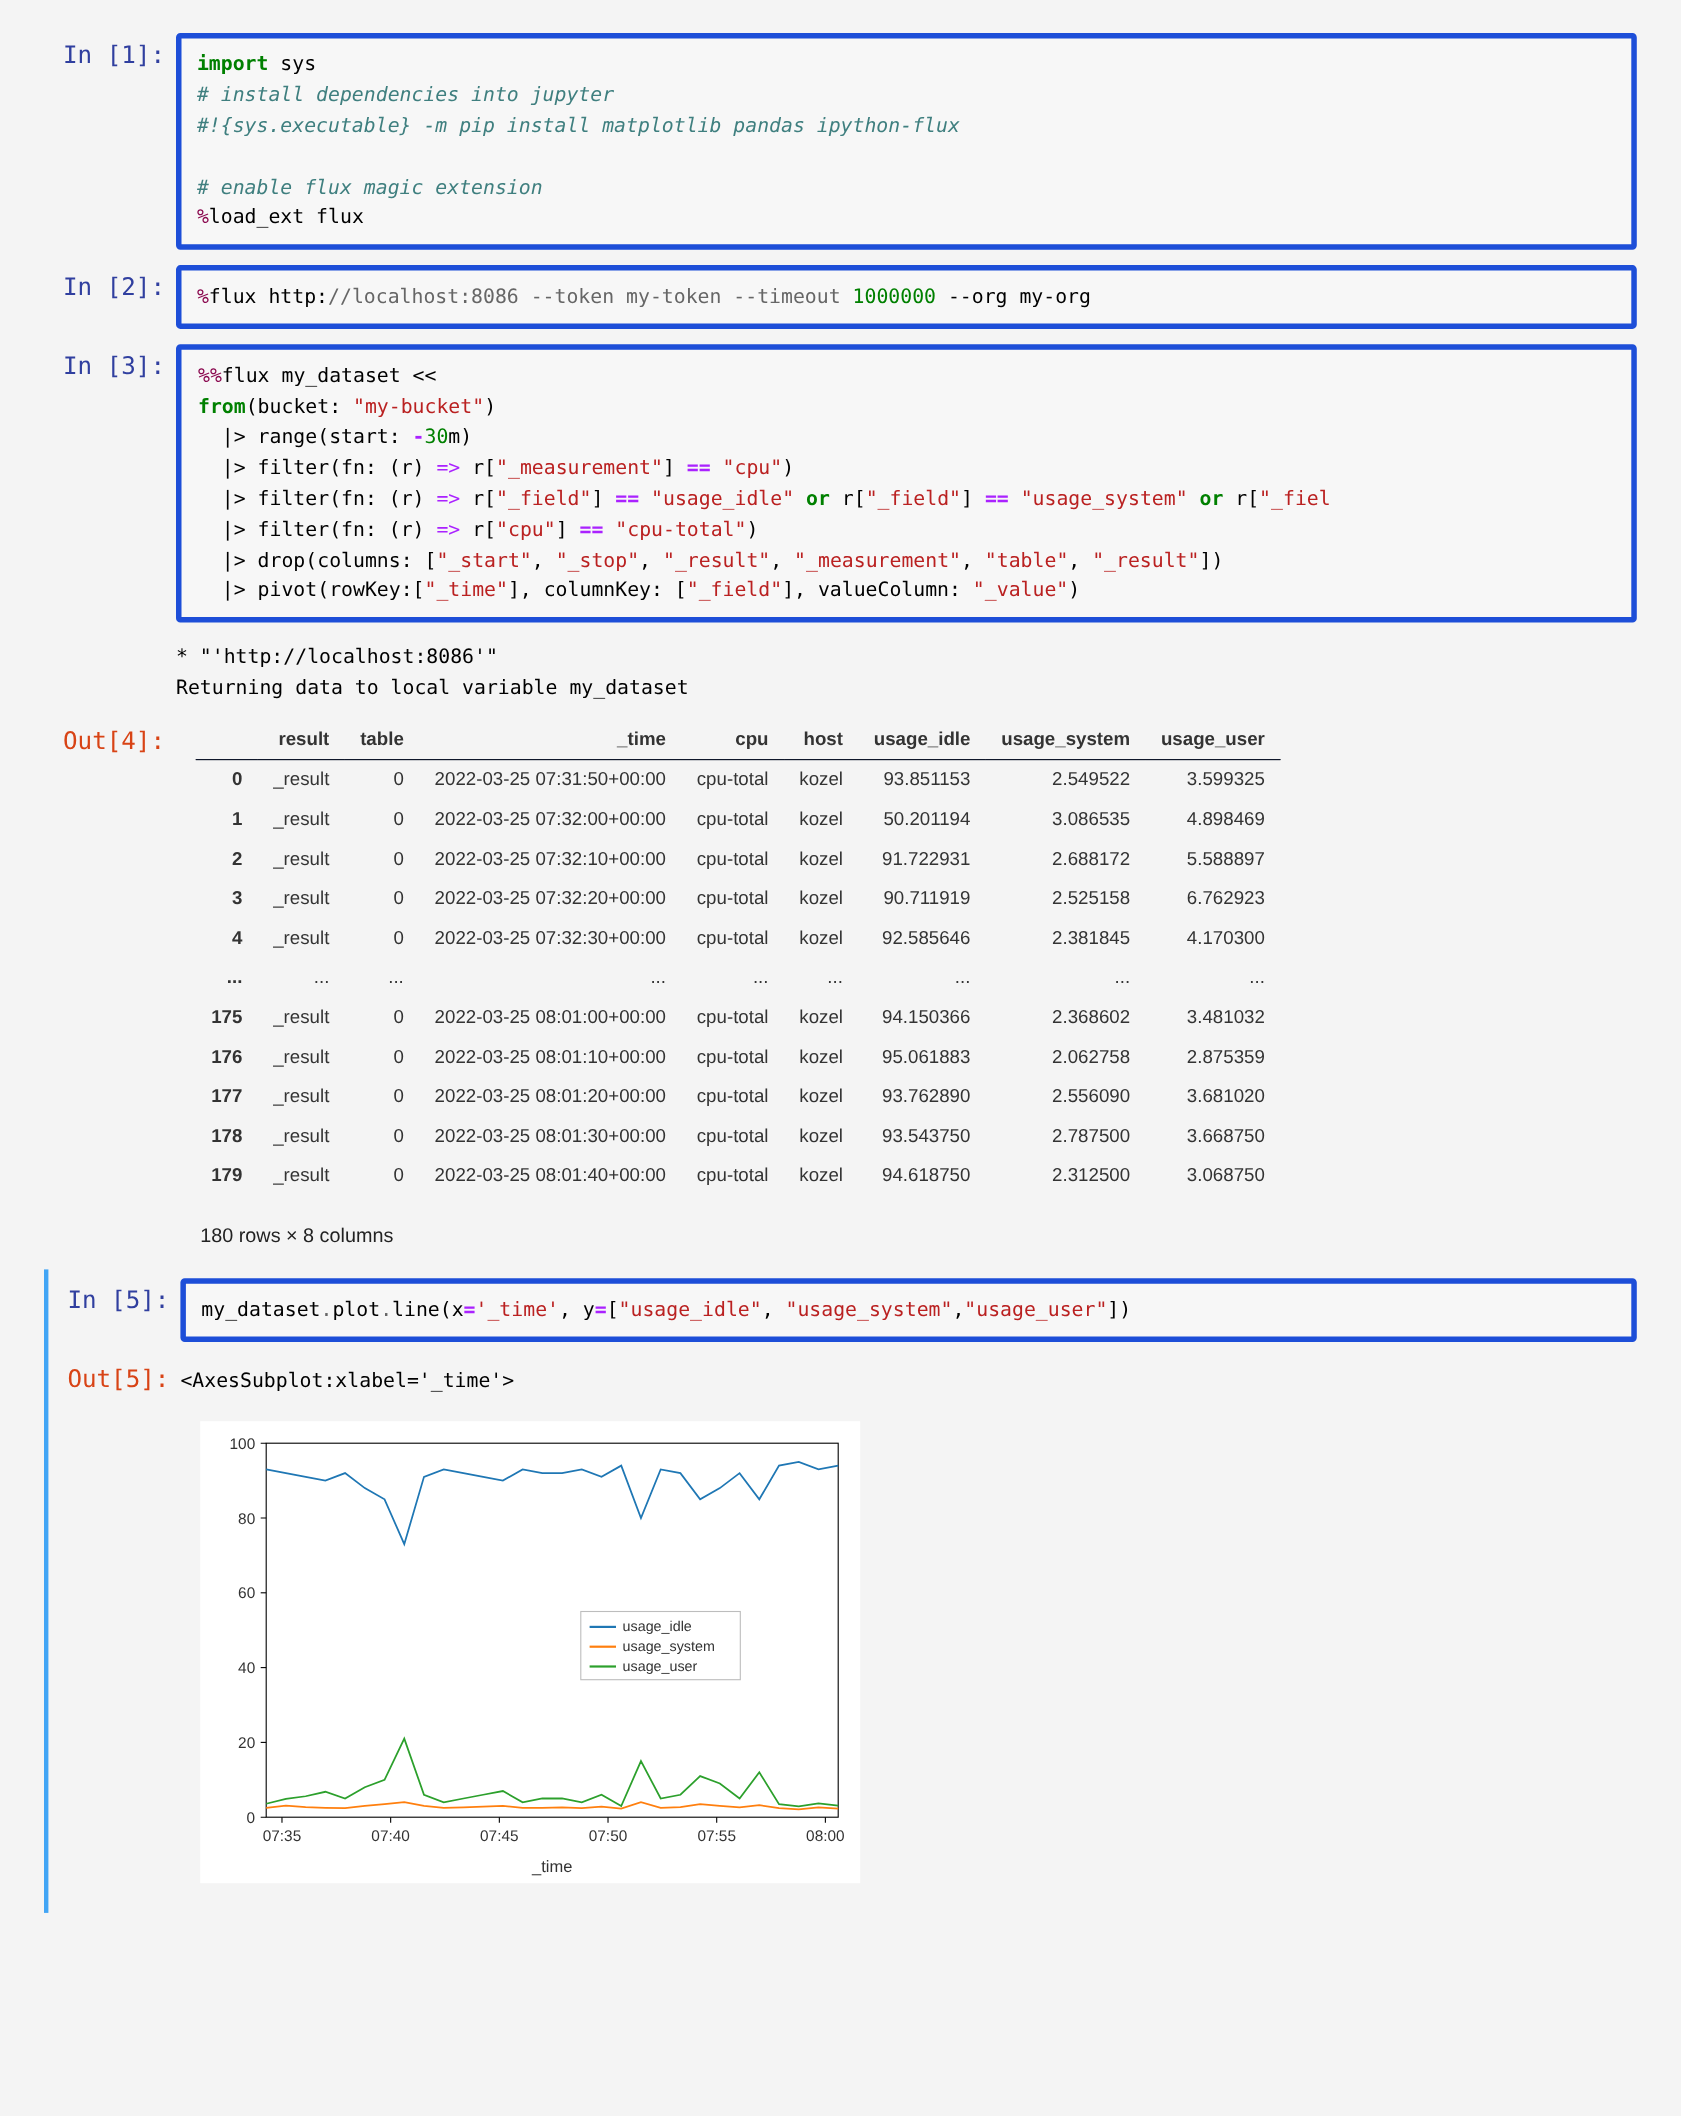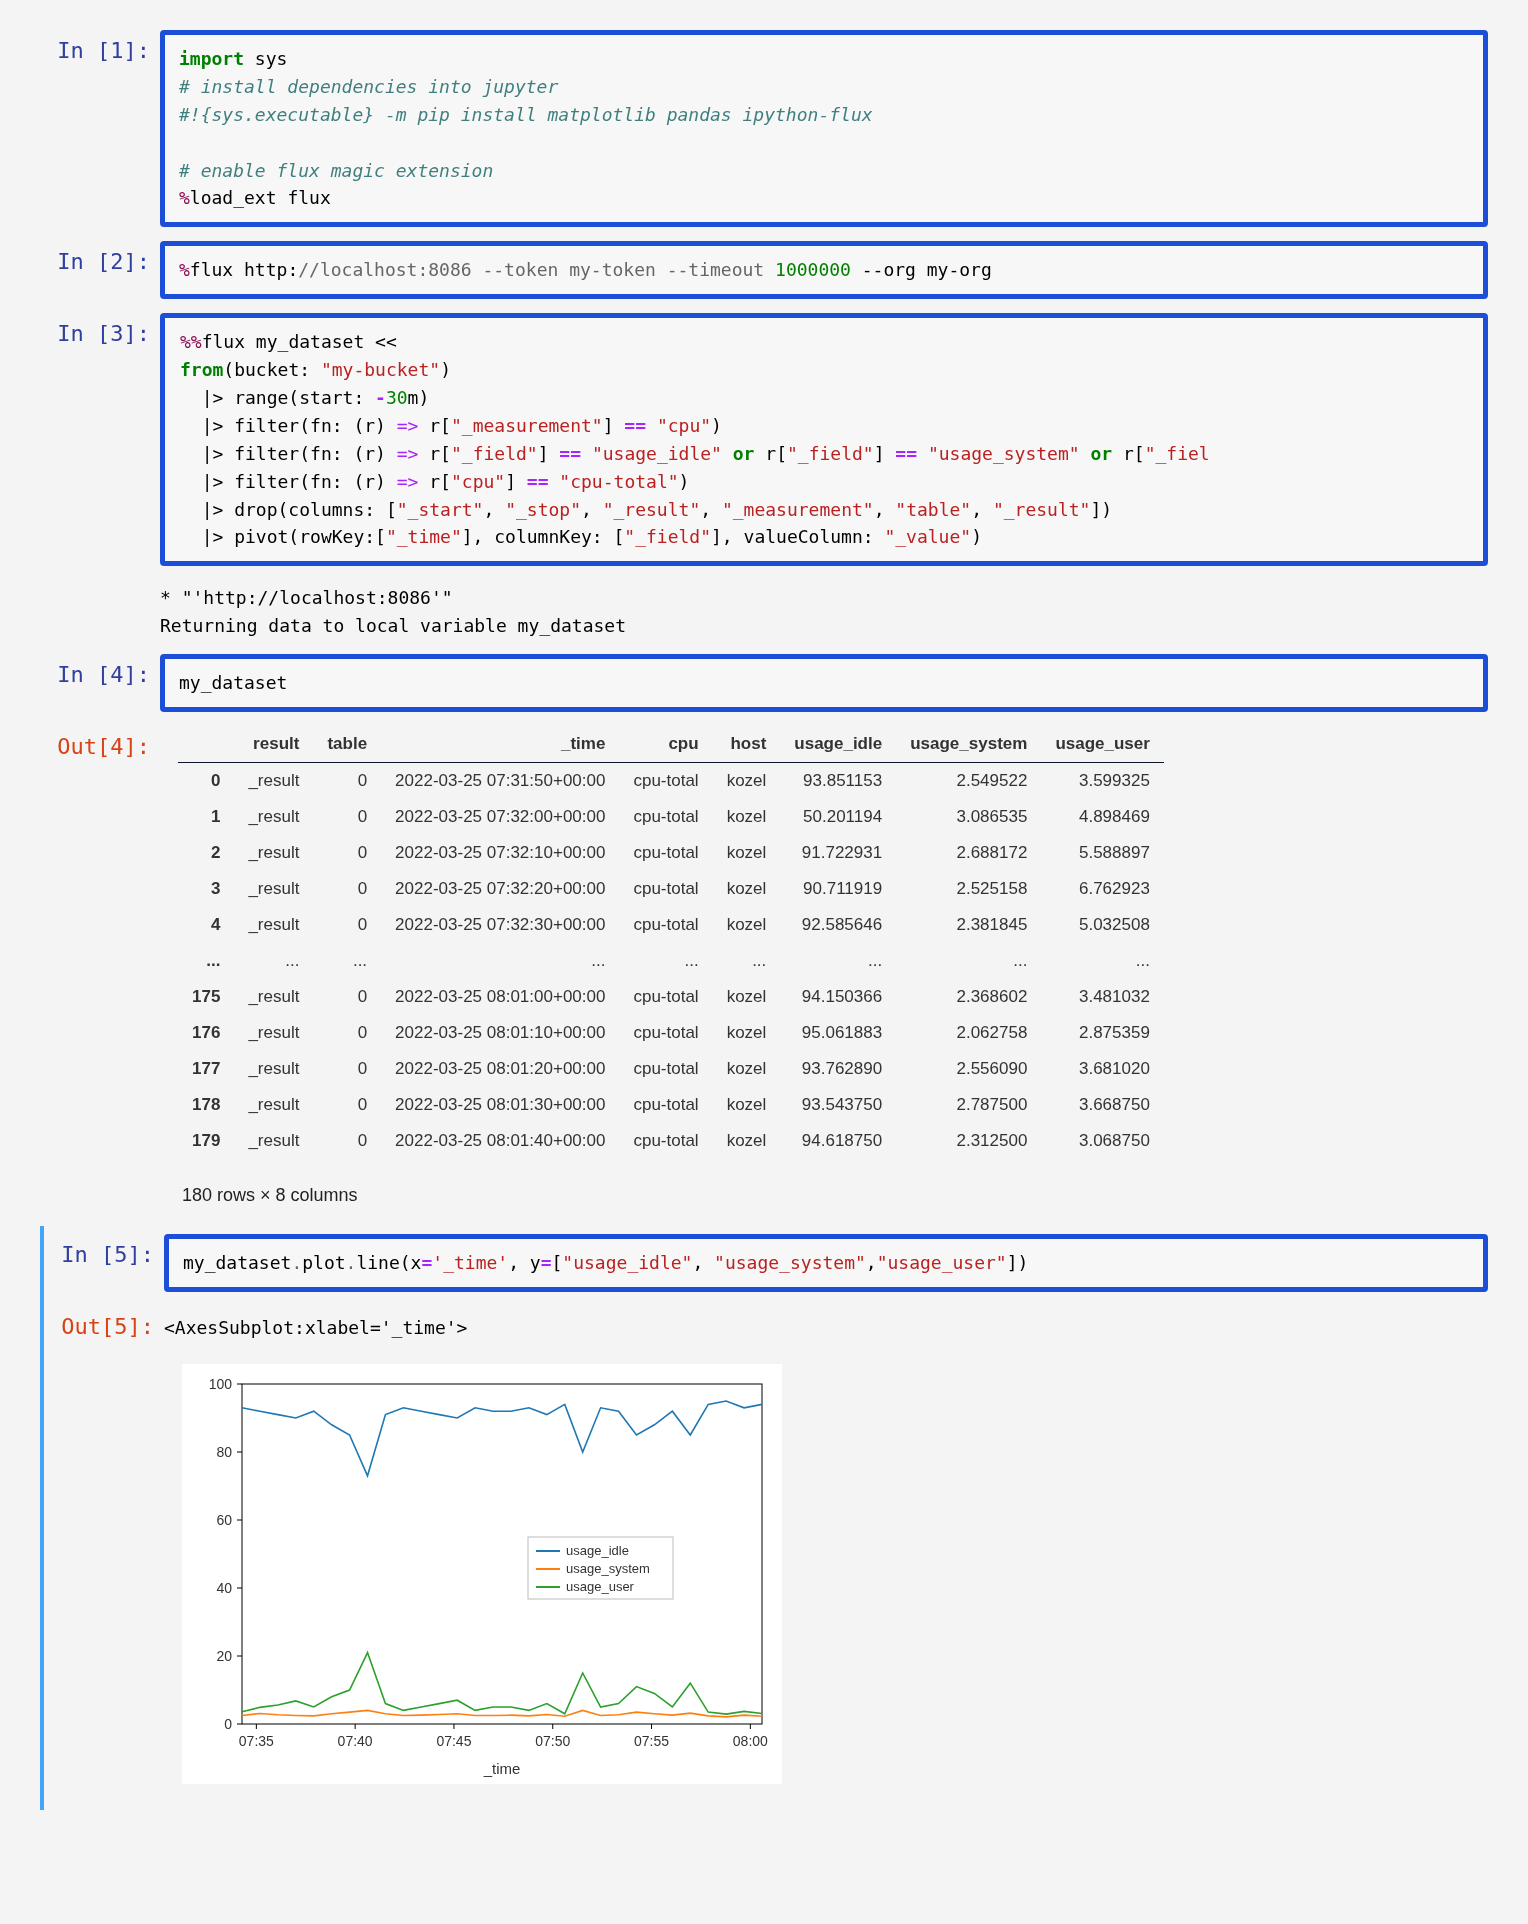--- a/index.html
+++ b/index.html
@@ -62,24 +62,20 @@
 <span>  |&gt; drop(columns: [</span><span class="str">"_start"</span><span>, </span><span class="str">"_stop"</span><span>, </span><span class="str">"_result"</span><span>, </span><span class="str">"_measurement"</span><span>, </span><span class="str">"table"</span><span>, </span><span class="str">"_result"</span><span>])</span>
 <span>  |&gt; pivot(rowKey:[</span><span class="str">"_time"</span><span>], columnKey: [</span><span class="str">"_field"</span><span>], valueColumn: </span><span class="str">"_value"</span><span>)</span></div>
   </div>
 
   <div class="cell">
     <div class="prompt"></div>
     <div class="plain-out">* "'http://localhost:8086'"
 Returning data to local variable my_dataset</div>
   </div>
 
-  <div class="cell">
-    <div class="prompt in">In [4]:</div>
-    <div class="code-box"><span>my_dataset</span></div>
-  </div>
 
   <div class="cell">
     <div class="prompt out">Out[4]:</div>
     <div class="tbl-wrap">
       <table class="df">
         <thead>
             <tr id="df-head-row">
               <th></th>
               <th>result</th>
               <th>table</th>
@@ -138,21 +134,21 @@
             </tr>
             <tr>
               <th>4</th>
               <td>_result</td>
               <td>0</td>
               <td>2022-03-25 07:32:30+00:00</td>
               <td>cpu-total</td>
               <td>kozel</td>
               <td>92.585646</td>
               <td>2.381845</td>
-              <td>5.032508</td>
+              <td>4.170300</td>
             </tr>
             <tr>
               <th>...</th>
               <td>...</td>
               <td>...</td>
               <td>...</td>
               <td>...</td>
               <td>...</td>
               <td>...</td>
               <td>...</td>

